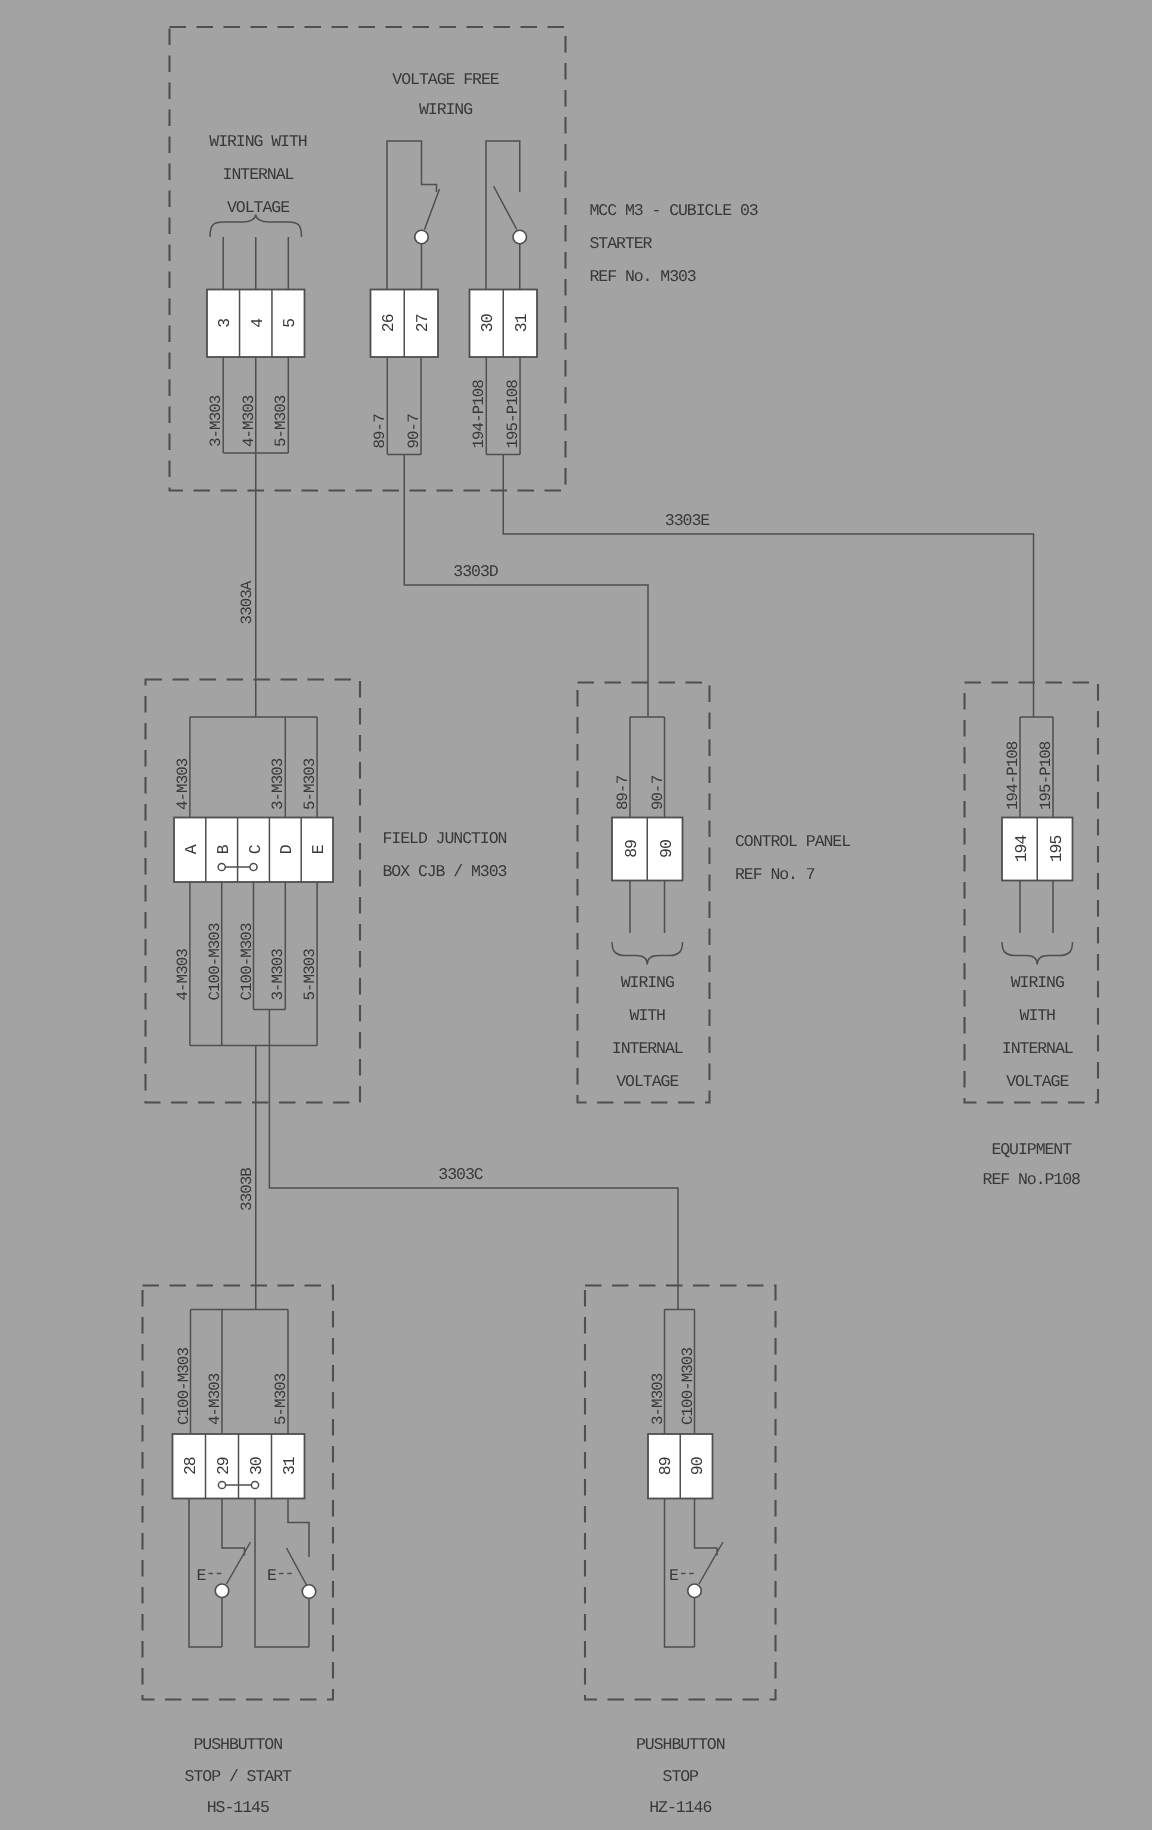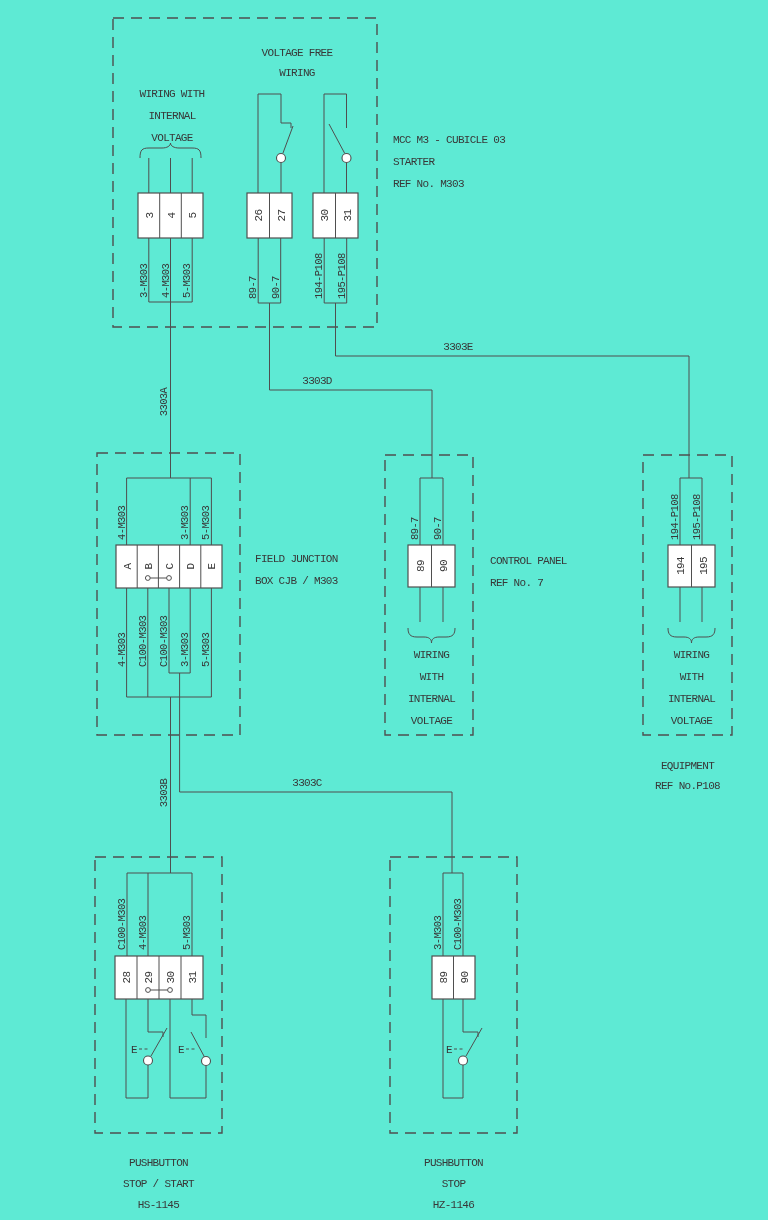--- a/index.html
+++ b/index.html
@@ -1,16 +1,16 @@
 <!DOCTYPE html>
 <html><head>
 <meta charset="utf-8">
 <style>
   html,body{margin:0;padding:0;background:#ffffff;}
-  #stage{width:768px;height:1220px;position:relative;background:#5eead4;}
+  #stage{width:768px;height:1220px;position:relative;background:#a3a3a3;}
   svg text{font-family:"Liberation Mono","DejaVu Sans Mono",monospace;fill:#383838;}
   .lbl{font-size:11px;letter-spacing:-0.7px;}
   .ctr{text-anchor:middle;}
   .rot{font-size:10.5px;letter-spacing:-0.6px;}
   .term{font-size:11px;letter-spacing:-0.7px;text-anchor:middle;}
   path,line{stroke:#4f4f4f;stroke-width:1;fill:none;}
   .block{stroke:#4f4f4f;stroke-width:1.2;fill:#ffffff;}
   .dashed{stroke:#4f4f4f;stroke-width:1.4;fill:none;stroke-dasharray:11 7;}
   .head{stroke:#4f4f4f;stroke-width:1.1;fill:#ffffff;}
   .jmp{stroke:#4f4f4f;stroke-width:1;fill:#ffffff;}

